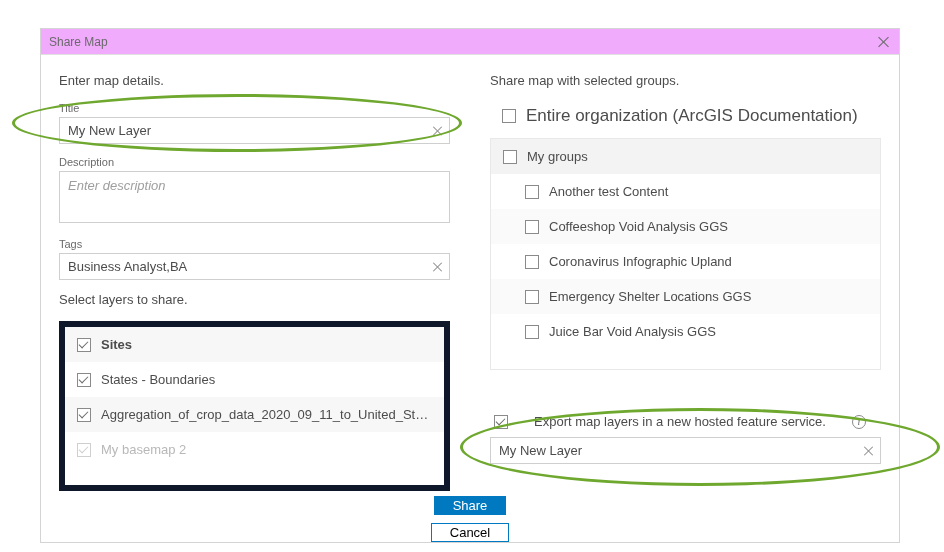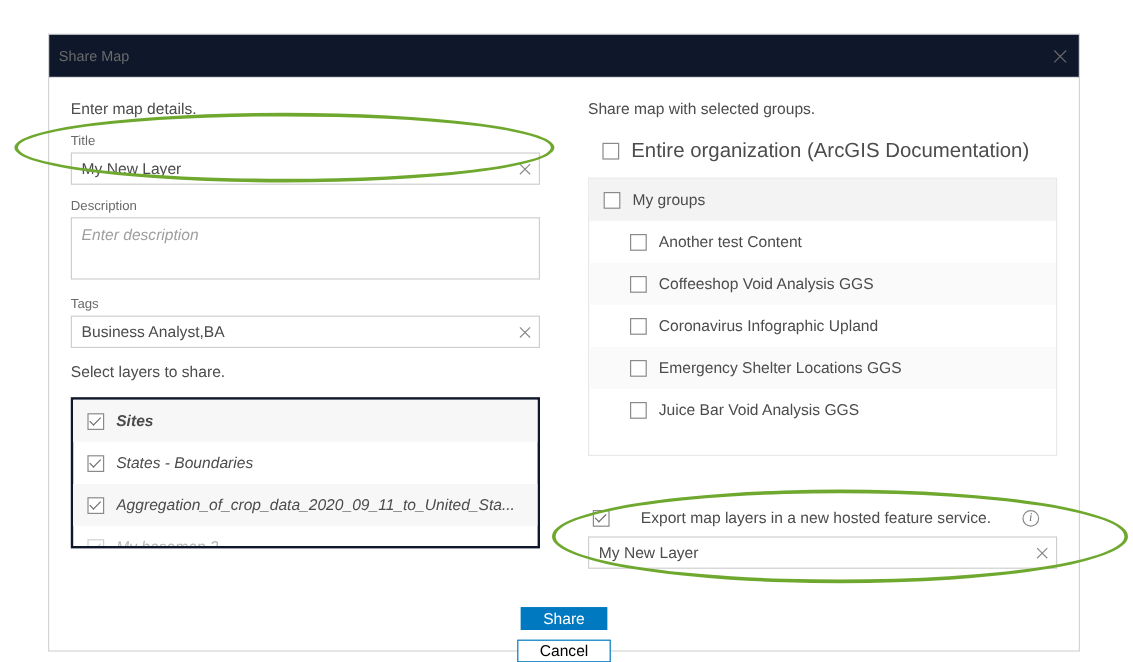--- a/index.html
+++ b/index.html
@@ -16,22 +16,22 @@
   .dialog {
     position: absolute;
     left: 40px;
     top: 28px;
     width: 860px;
     height: 515px;
     border: 1px solid #d4d4d4;
     background: #fff;
   }
   .titlebar {
-    height: 36px;
-    background: #0f172a;
+    height: 26px;
+    background: #f0abfc;
     border-bottom: 1px solid #e0e0e0;
     display: flex;
     align-items: center;
     padding: 0 8px;
     font-size: 12px;
     color: #6a6a6a;
   }
   .titlebar .spacer { flex: 1; }
   .close-x {
     width: 14px; height: 14px;
@@ -102,25 +102,24 @@
     content: '';
     position: absolute;
     left: 5px; top: 0;
     width: 1px; height: 12px;
     background: #8a8a8a;
   }
   .clear-x::before { transform: rotate(45deg); }
   .clear-x::after { transform: rotate(-45deg); }
 
   .layers-box {
-    border: 2px solid #0f172a;
-    height: 126px;
+    border: 6px solid #0f172a;
+    height: 170px;
     overflow: hidden;
     position: relative;
-    font-style: italic;
   }
   .layers-scroll {
     height: 100%;
     overflow-y: scroll;
   }
   .layer-row {
     display: flex;
     align-items: center;
     padding: 10px 12px;
     font-size: 13px;

